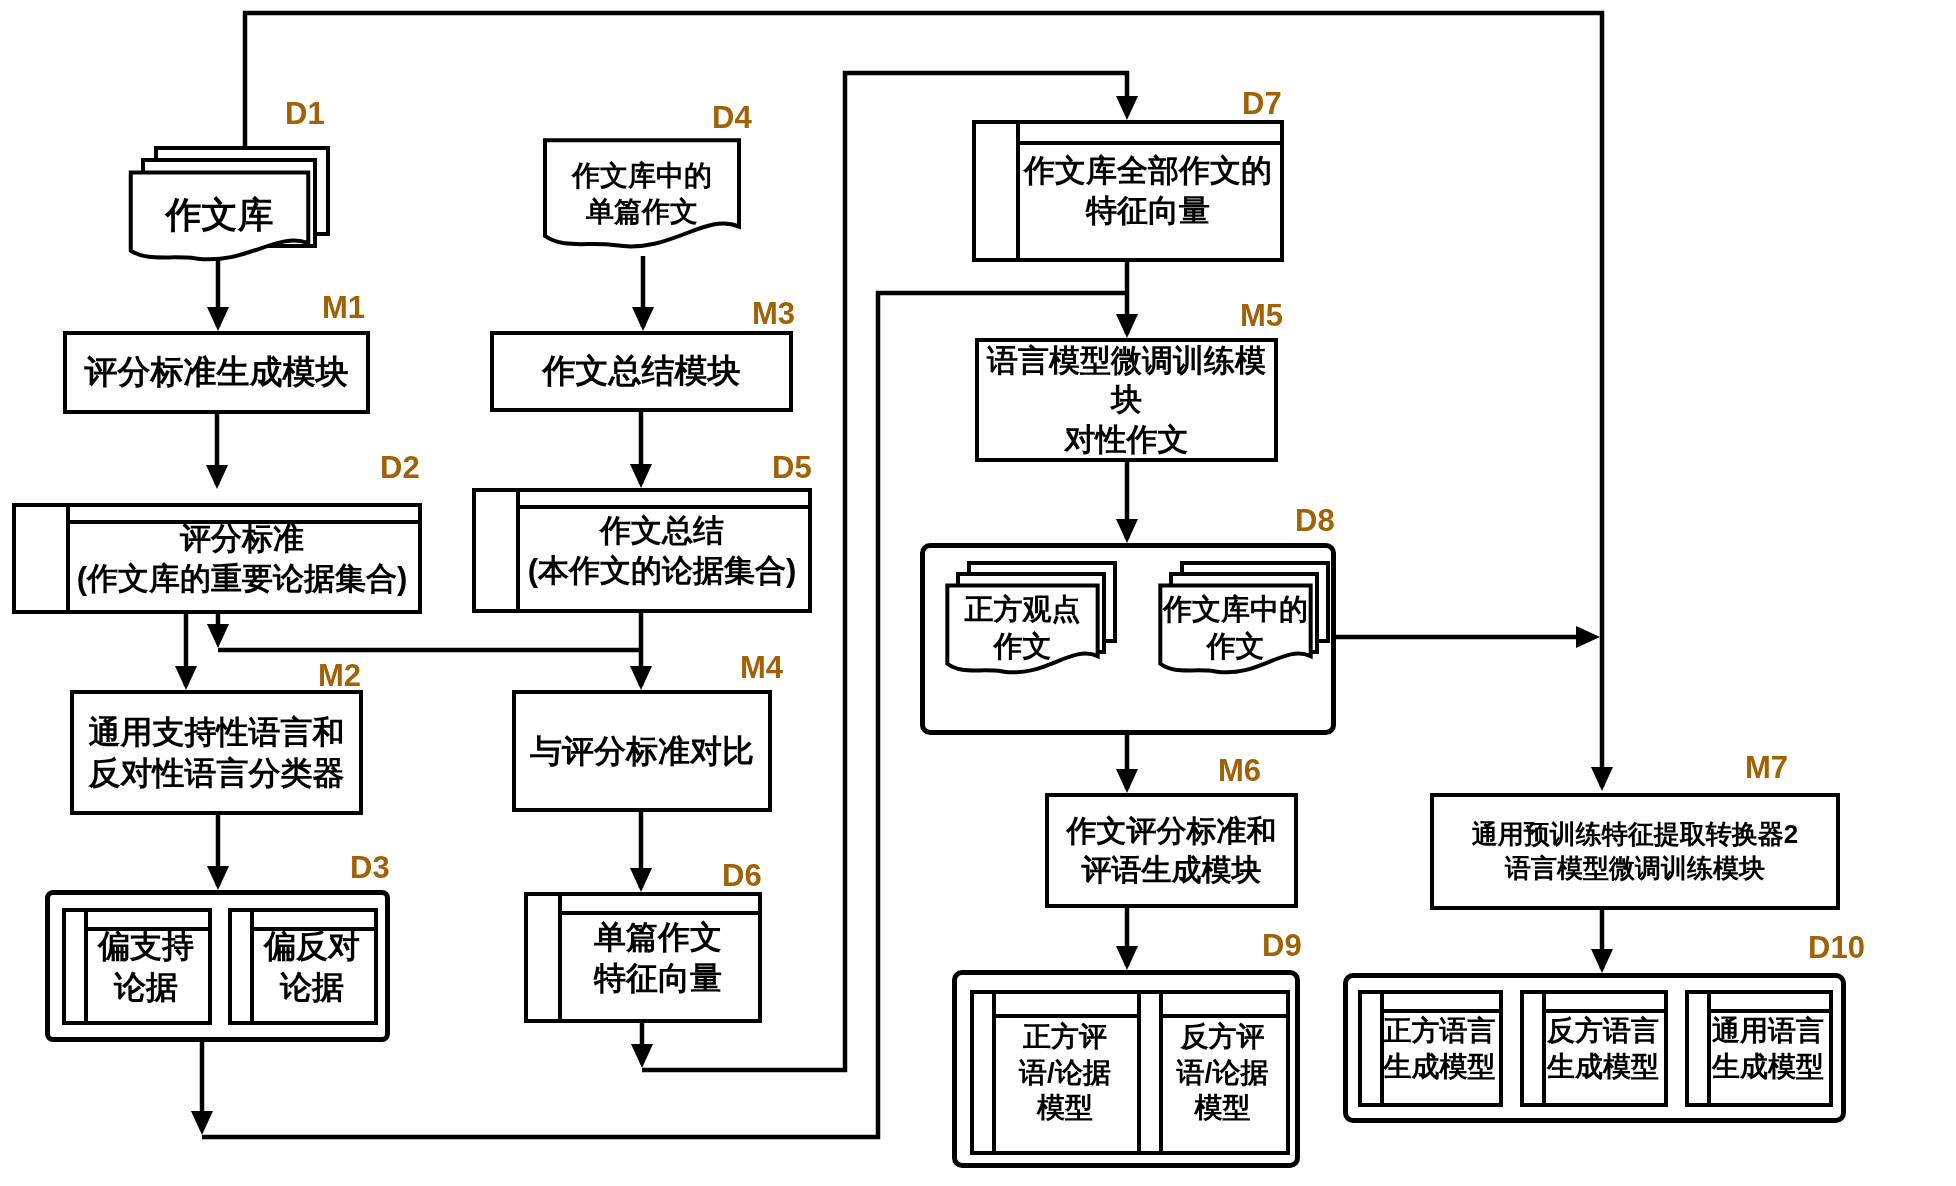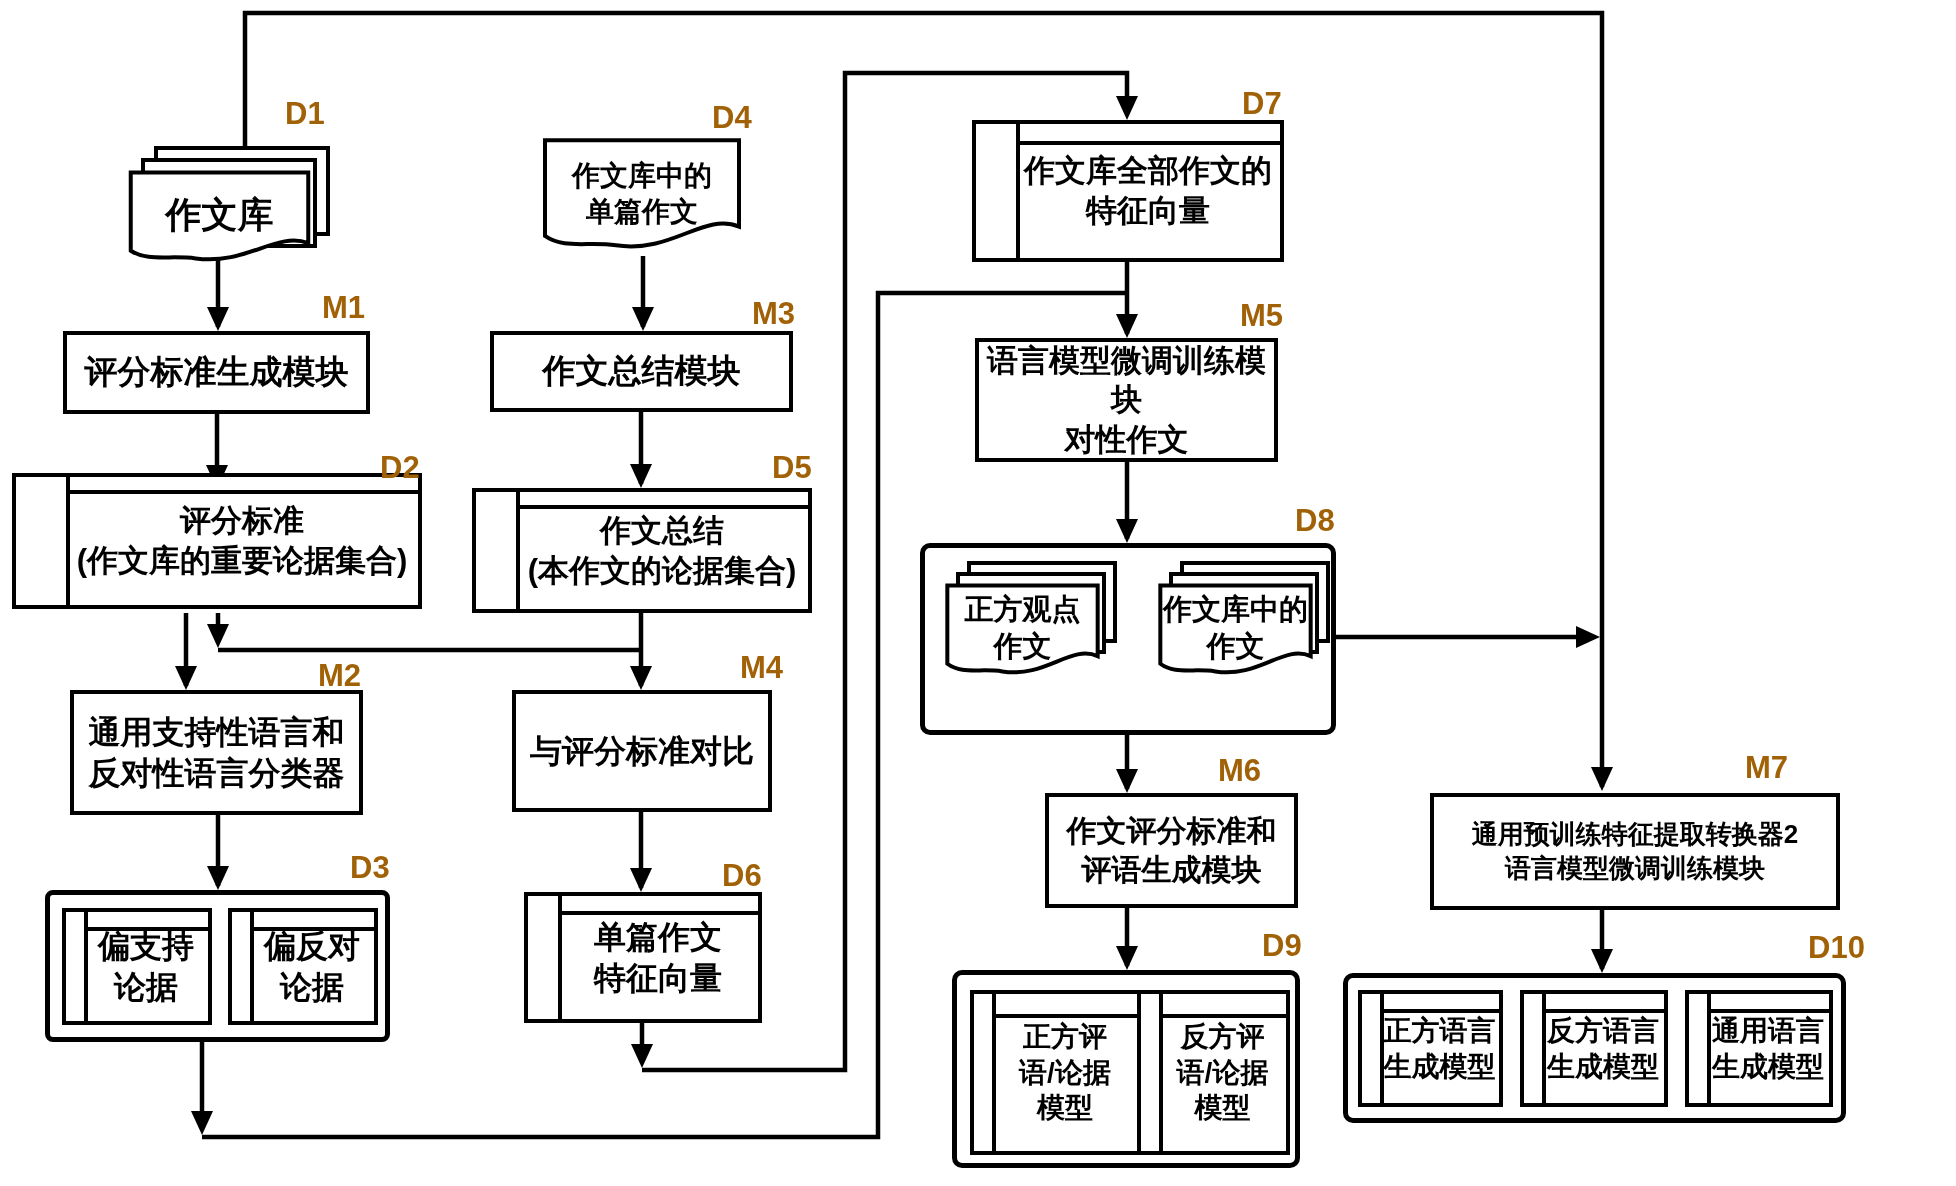--- a/index.html
+++ b/index.html
@@ -98,21 +98,21 @@
     </svg>
     <div class="lbl" style="font-size:36px">作文库</div>
   </div>
   <div class="tag" style="left:285px;top:96px">D1</div>
 
   <div class="proc" style="left:63px;top:331px;width:307px;height:83px">
     <div class="lbl" style="font-size:33px">评分标准生成模块</div>
   </div>
   <div class="tag" style="left:322px;top:290px">M1</div>
 
-  <div class="card" style="left:12px;top:473px;width:410px;height:136px;--strip:50px;--band:13px">
+  <div class="card" style="left:12px;top:503px;width:410px;height:111px;--strip:50px;--band:13px">
     <div class="lbl" style="font-size:31px">评分标准
 (作文库的重要论据集合)</div>
   </div>
   <div class="tag" style="left:380px;top:450px">D2</div>
 
   <div class="proc" style="left:70px;top:690px;width:293px;height:125px">
     <div class="lbl" style="font-size:32px">通用支持性语言和
 反对性语言分类器</div>
   </div>
   <div class="tag" style="left:318px;top:658px">M2</div>

